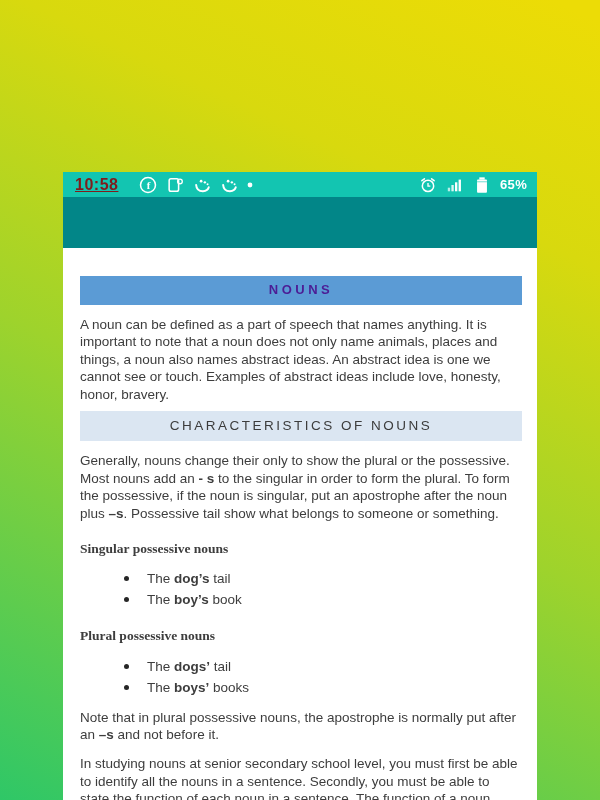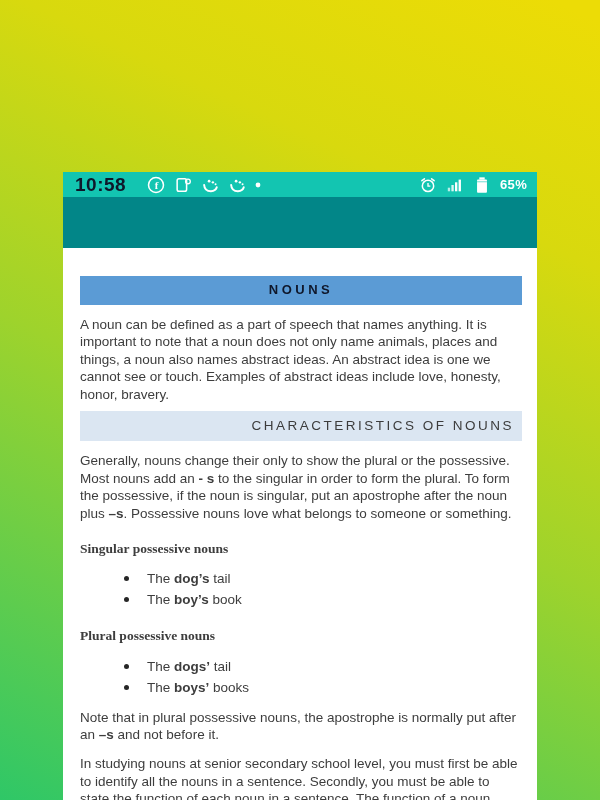--- a/index.html
+++ b/index.html
@@ -11,39 +11,39 @@
   .phone{
     position:absolute;left:63px;top:172px;width:474px;height:628px;
     background:#ffffff;overflow:hidden;
   }
   
   .status-bar{
     height:25px;display:flex;align-items:center;
     padding:0 10px 0 12px;gap:9px;color:#ffffff;
   }
   .status-time{
-    color:#0f172a;font-weight:bold;font-size:19px;letter-spacing:.5px;margin-right:12px;
+    color:#7f1d1d;font-weight:bold;font-size:16px;letter-spacing:.5px;margin-right:12px;text-decoration:underline;
   }
   .sicon{width:18px;height:18px;flex:0 0 auto;display:block;}
   .sicon-small{width:6px;height:6px;}
   .sb-spacer{flex:1;}
   .battery-percent{font-size:13px;font-weight:bold;letter-spacing:.3px;}
   
   .app-header{height:51px;}
   
   .page{
     padding:28px 15px 0 17px;color:#3d3d3d;
     font-size:13.5px;line-height:17.6px;
   }
   .title-bar{
-    color:#0f172a;text-align:center;font-weight:bold;
+    color:#4c1d95;text-align:center;font-weight:bold;
     letter-spacing:3.5px;font-size:13px;padding:5px 0 6px;
   }
   .section-bar{
-    color:#3c3c3c;text-align:right;letter-spacing:2.5px;
+    color:#3c3c3c;text-align:center;letter-spacing:2.5px;
     font-size:13.5px;padding:6px 8px 7px;margin-top:7px;
   }
   .para{margin:11px 0 0;}
   .subhead{font-weight:bold;margin-top:17px;font-family:Liberation Serif, serif;}
   ul.bullets{list-style:none;margin:11px 0 0;padding:0;}
   ul.bullets li{position:relative;padding-left:67px;line-height:21px;}
   ul.bullets li::before{
     content:'';position:absolute;left:44px;top:8px;
     width:5px;height:5px;border-radius:50%;background:#262626;
   }
@@ -112,21 +112,21 @@
   <div class="app-header" style="background-color: rgb(2, 134, 136);"></div>
 
   <div class="page">
 
     <div class="title-bar" style="background-color: rgb(91, 155, 213);">NOUNS</div>
 
     <p class="para">A noun can be defined as a part of speech that names anything. It is important to note that a noun does not only name animals, places and things, a noun also names abstract ideas. An abstract idea is one we cannot see or touch. Examples of abstract ideas include love, honesty, honor, bravery.</p>
 
     <div class="section-bar" style="background-color: rgb(219, 230, 242);">CHARACTERISTICS OF NOUNS</div>
 
-    <p class="para"><span>Generally, nouns change their only to show the plural or the possessive. Most nouns add an </span><b>- s</b><span> to the singular in order to form the plural. To form the possessive, if the noun is singular, put an apostrophe after the noun plus </span><b>–s</b><span>. Possessive nouns love what belongs to someone or something.</span></p>
+    <p class="para"><span>Generally, nouns change their only to show the plural or the possessive. Most nouns add an </span><b>- s</b><span> to the singular in order to form the plural. To form the possessive, if the noun is singular, put an apostrophe after the noun plus </span><b>–s</b><span>. Possessive tail show what belongs to someone or something.</span></p>
 
     <p class="para subhead">Singular possessive nouns</p>
 
     <ul class="bullets">
         <li><span>The </span><b>dog’s</b><span> tail</span></li>
         <li><span>The </span><b>boy’s</b><span> book</span></li>
       </ul>
 
     <p class="para subhead">Plural possessive nouns</p>
 

